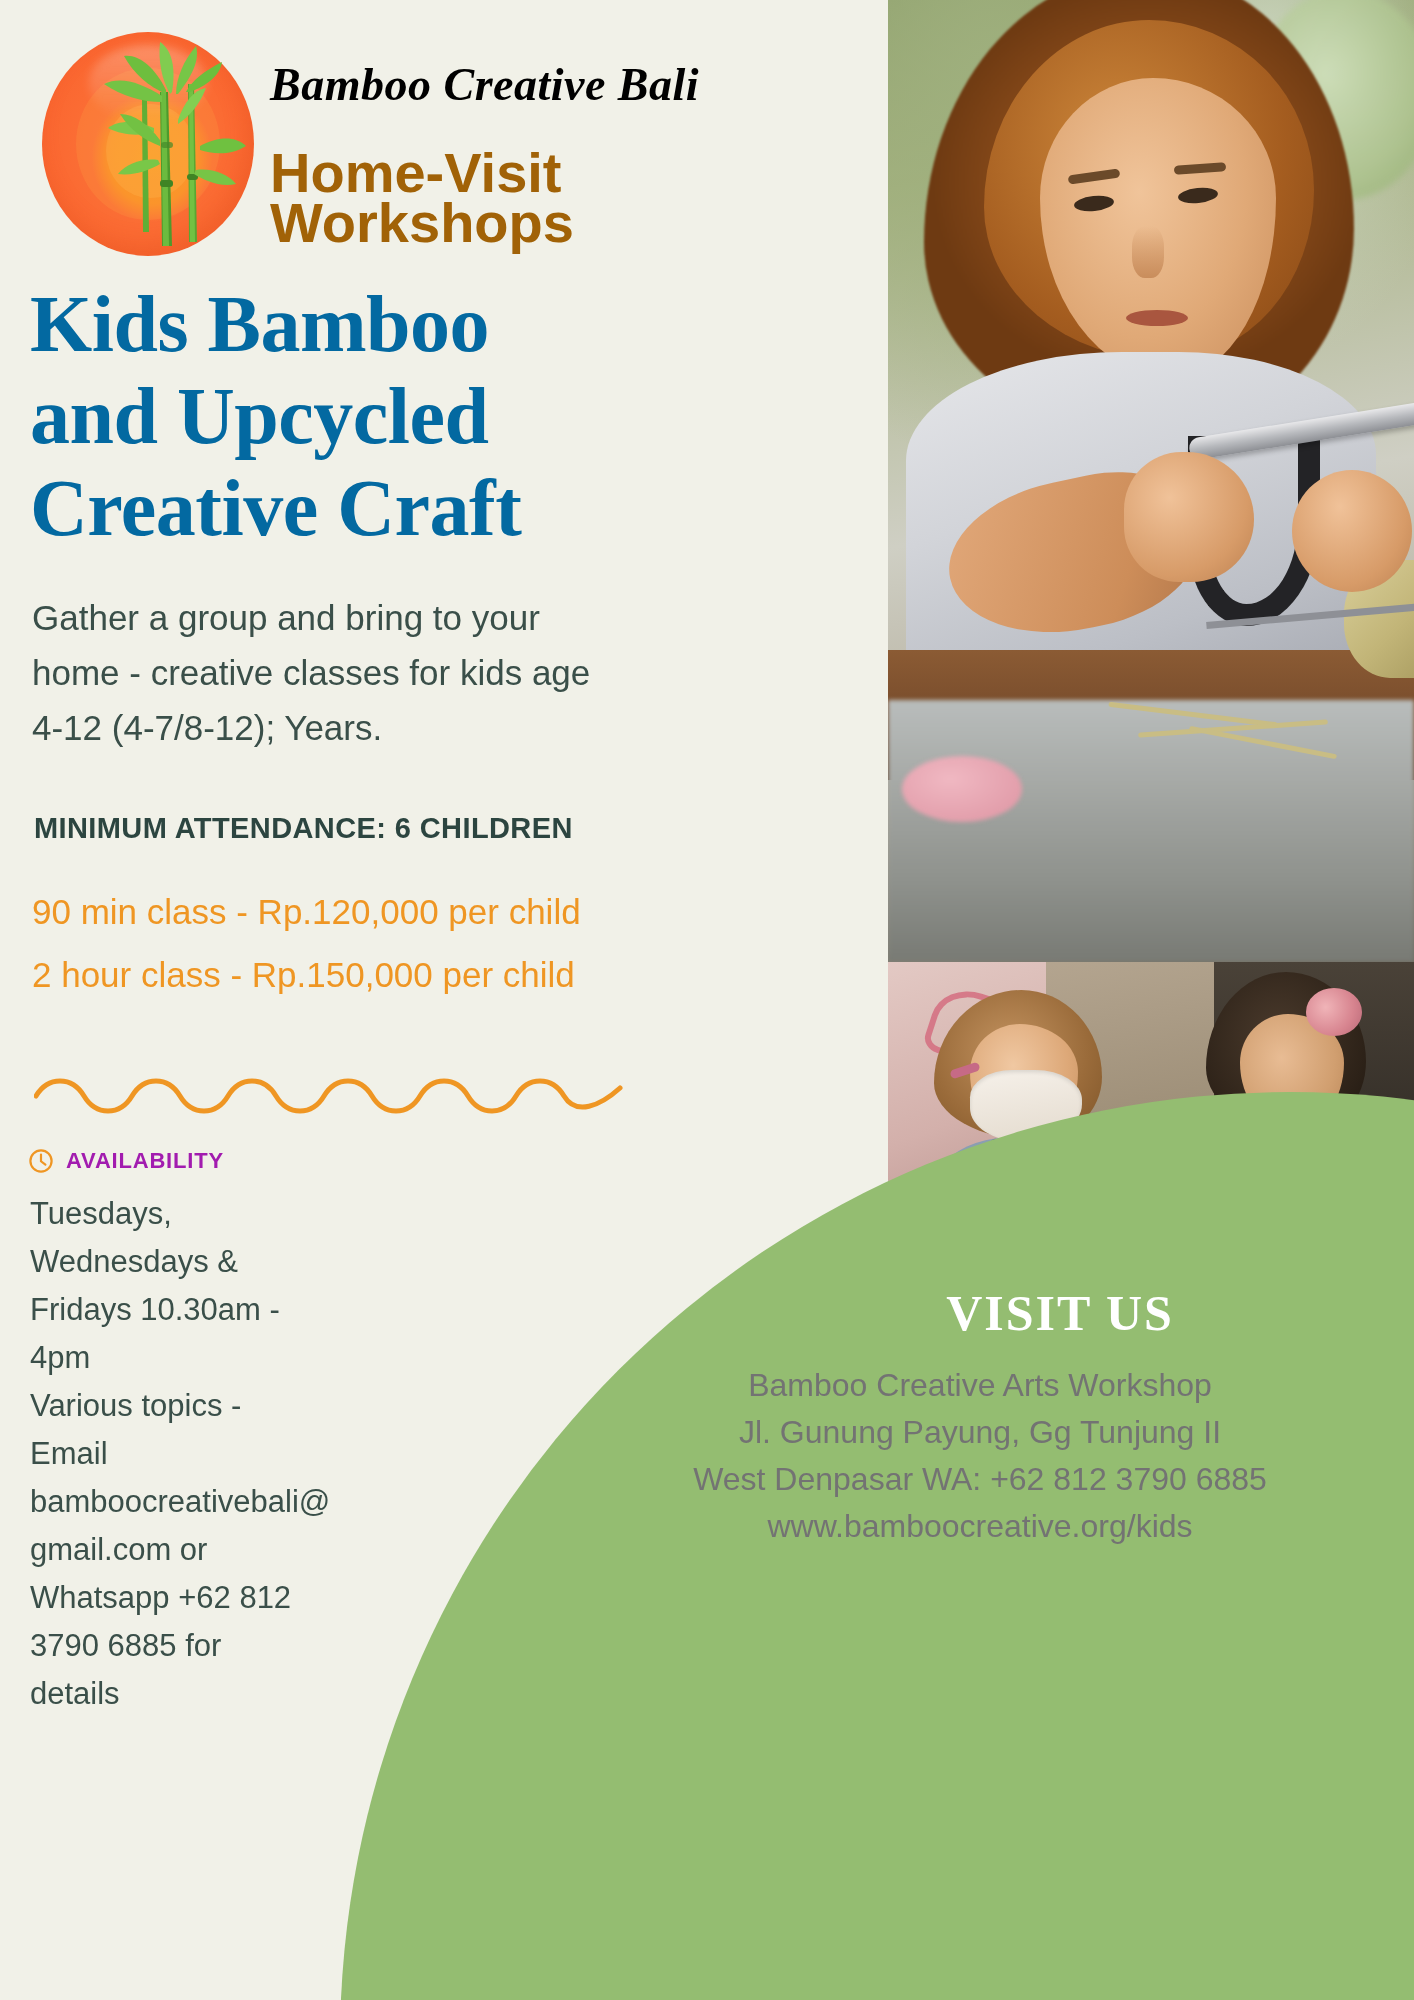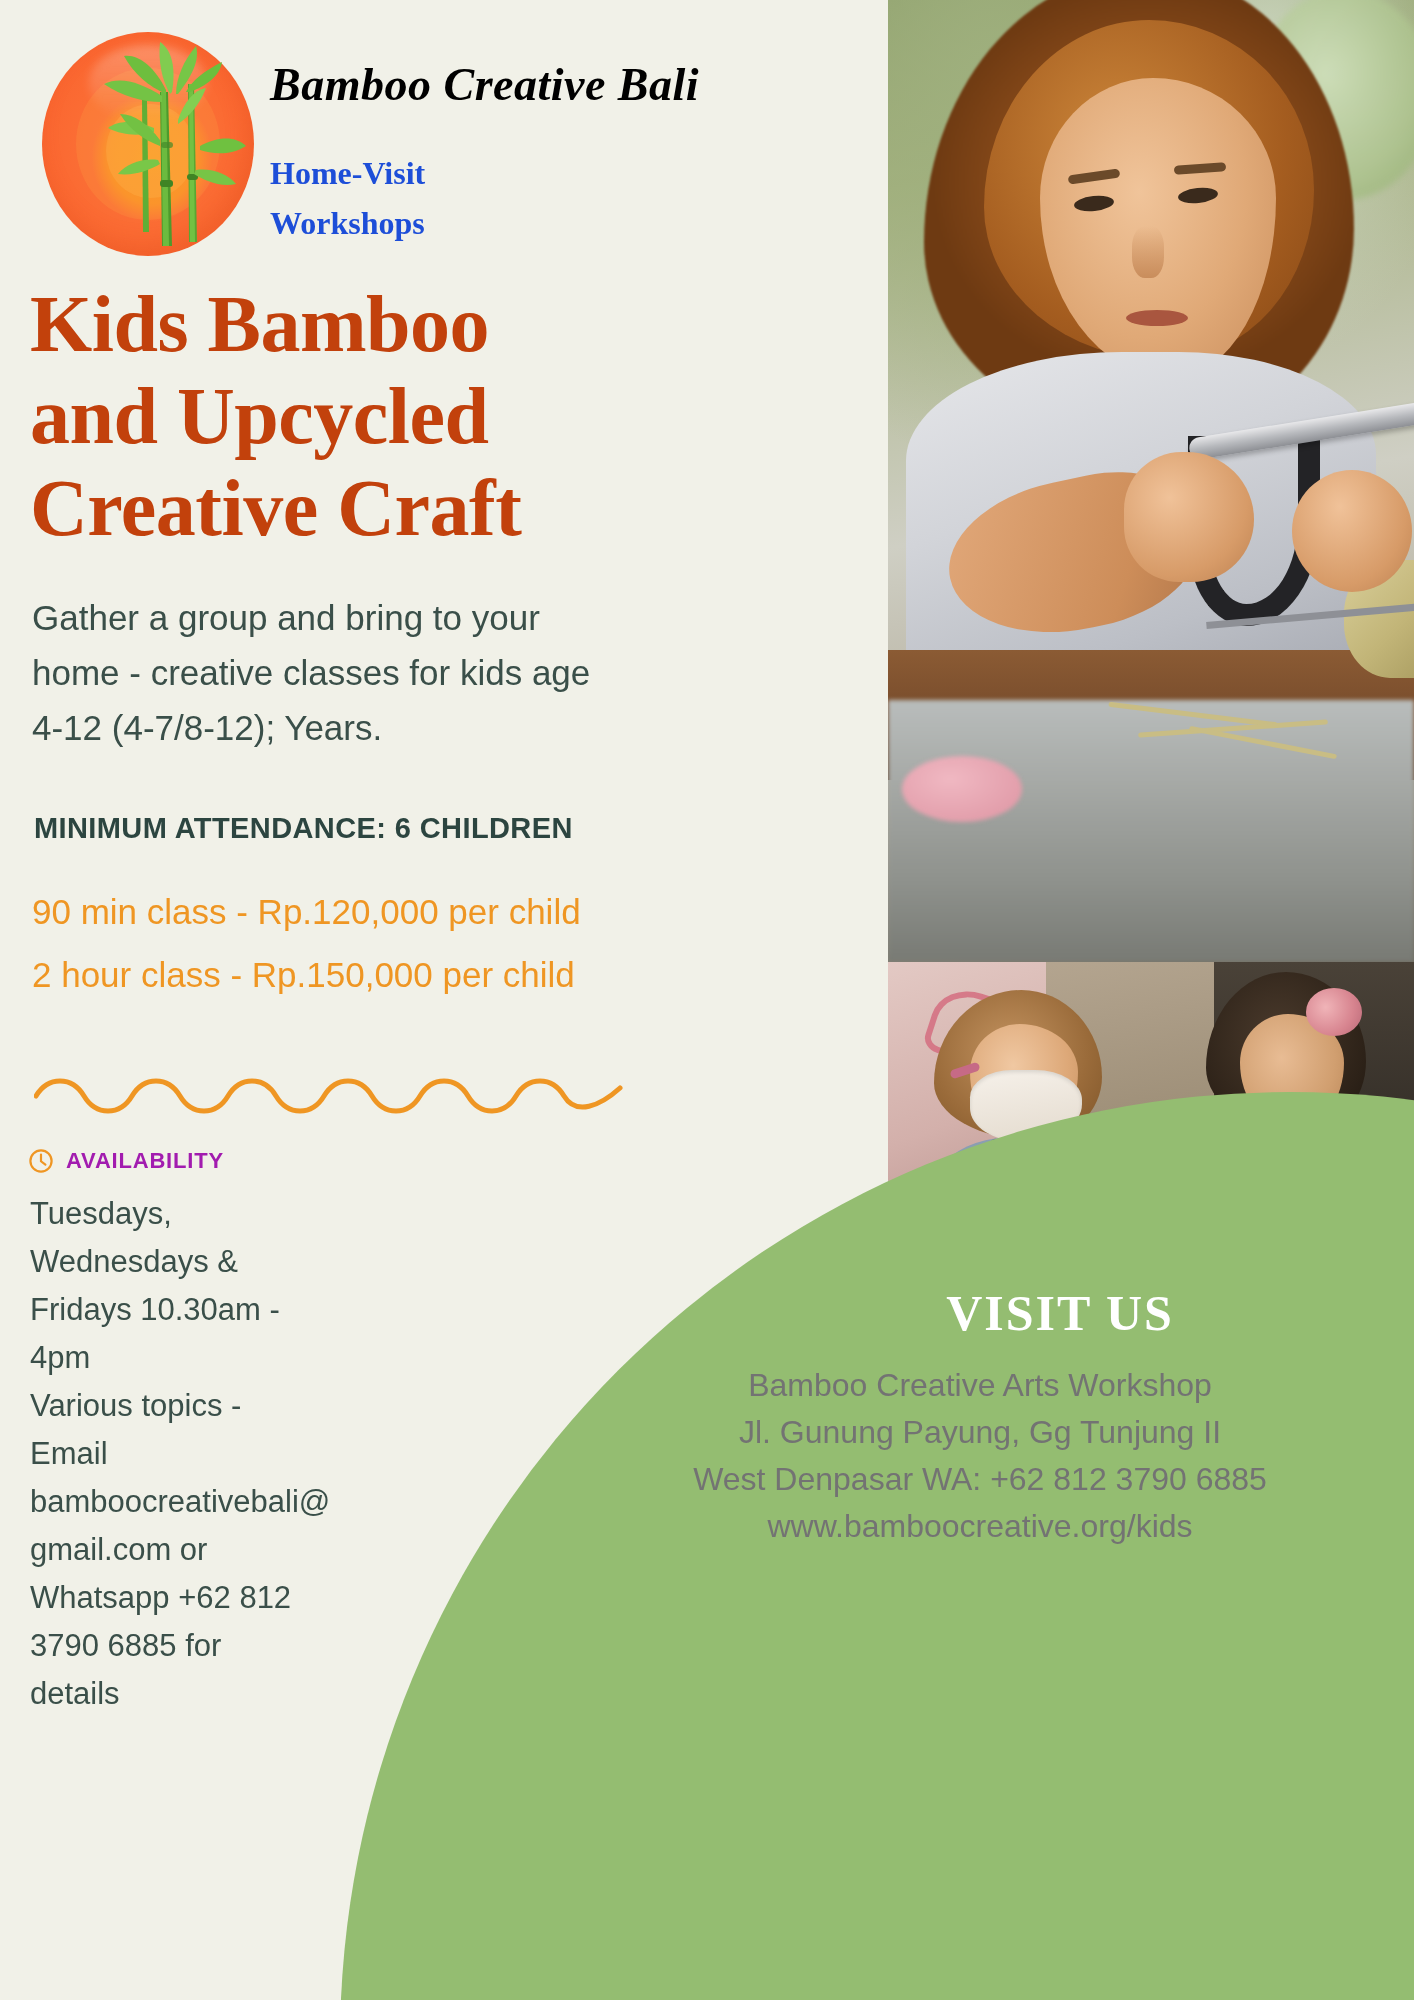--- a/index.html
+++ b/index.html
@@ -307,30 +307,30 @@
   
   .brand {
     position:absolute; left:270px; top:58px; z-index:4;
     font-family:"Liberation Serif", serif;
     font-style:italic; font-weight:bold;
     font-size:46px; letter-spacing:.5px;
     color:#000000; white-space:nowrap;
   }
   .subbrand {
     position:absolute; left:270px; top:148px; z-index:4;
-    font-family:Liberation Serif, serif;
-    font-weight:bold; font-size:32px; line-height:50px;
-    color:#1d4ed8; white-space:pre-line;
+    font-family:Liberation Sans, sans-serif;
+    font-weight:bold; font-size:56px; line-height:50px;
+    color:#a16207; white-space:pre-line;
   }
 
   .headline {
     position:absolute; left:30px; top:278px; width:700px; z-index:4;
     font-family:"Liberation Serif", serif;
     font-weight:bold; font-size:80px; line-height:92px;
-    color:#c2410c; white-space:pre-line;
+    color:#0369a1; white-space:pre-line;
     letter-spacing:-.5px;
   }
 
   .lede {
     position:absolute; left:32px; top:590px; width:650px; z-index:4;
     font-size:35px; line-height:55px; color:#3a4f49;
     white-space:pre-line;
   }
 
   .minimum {

